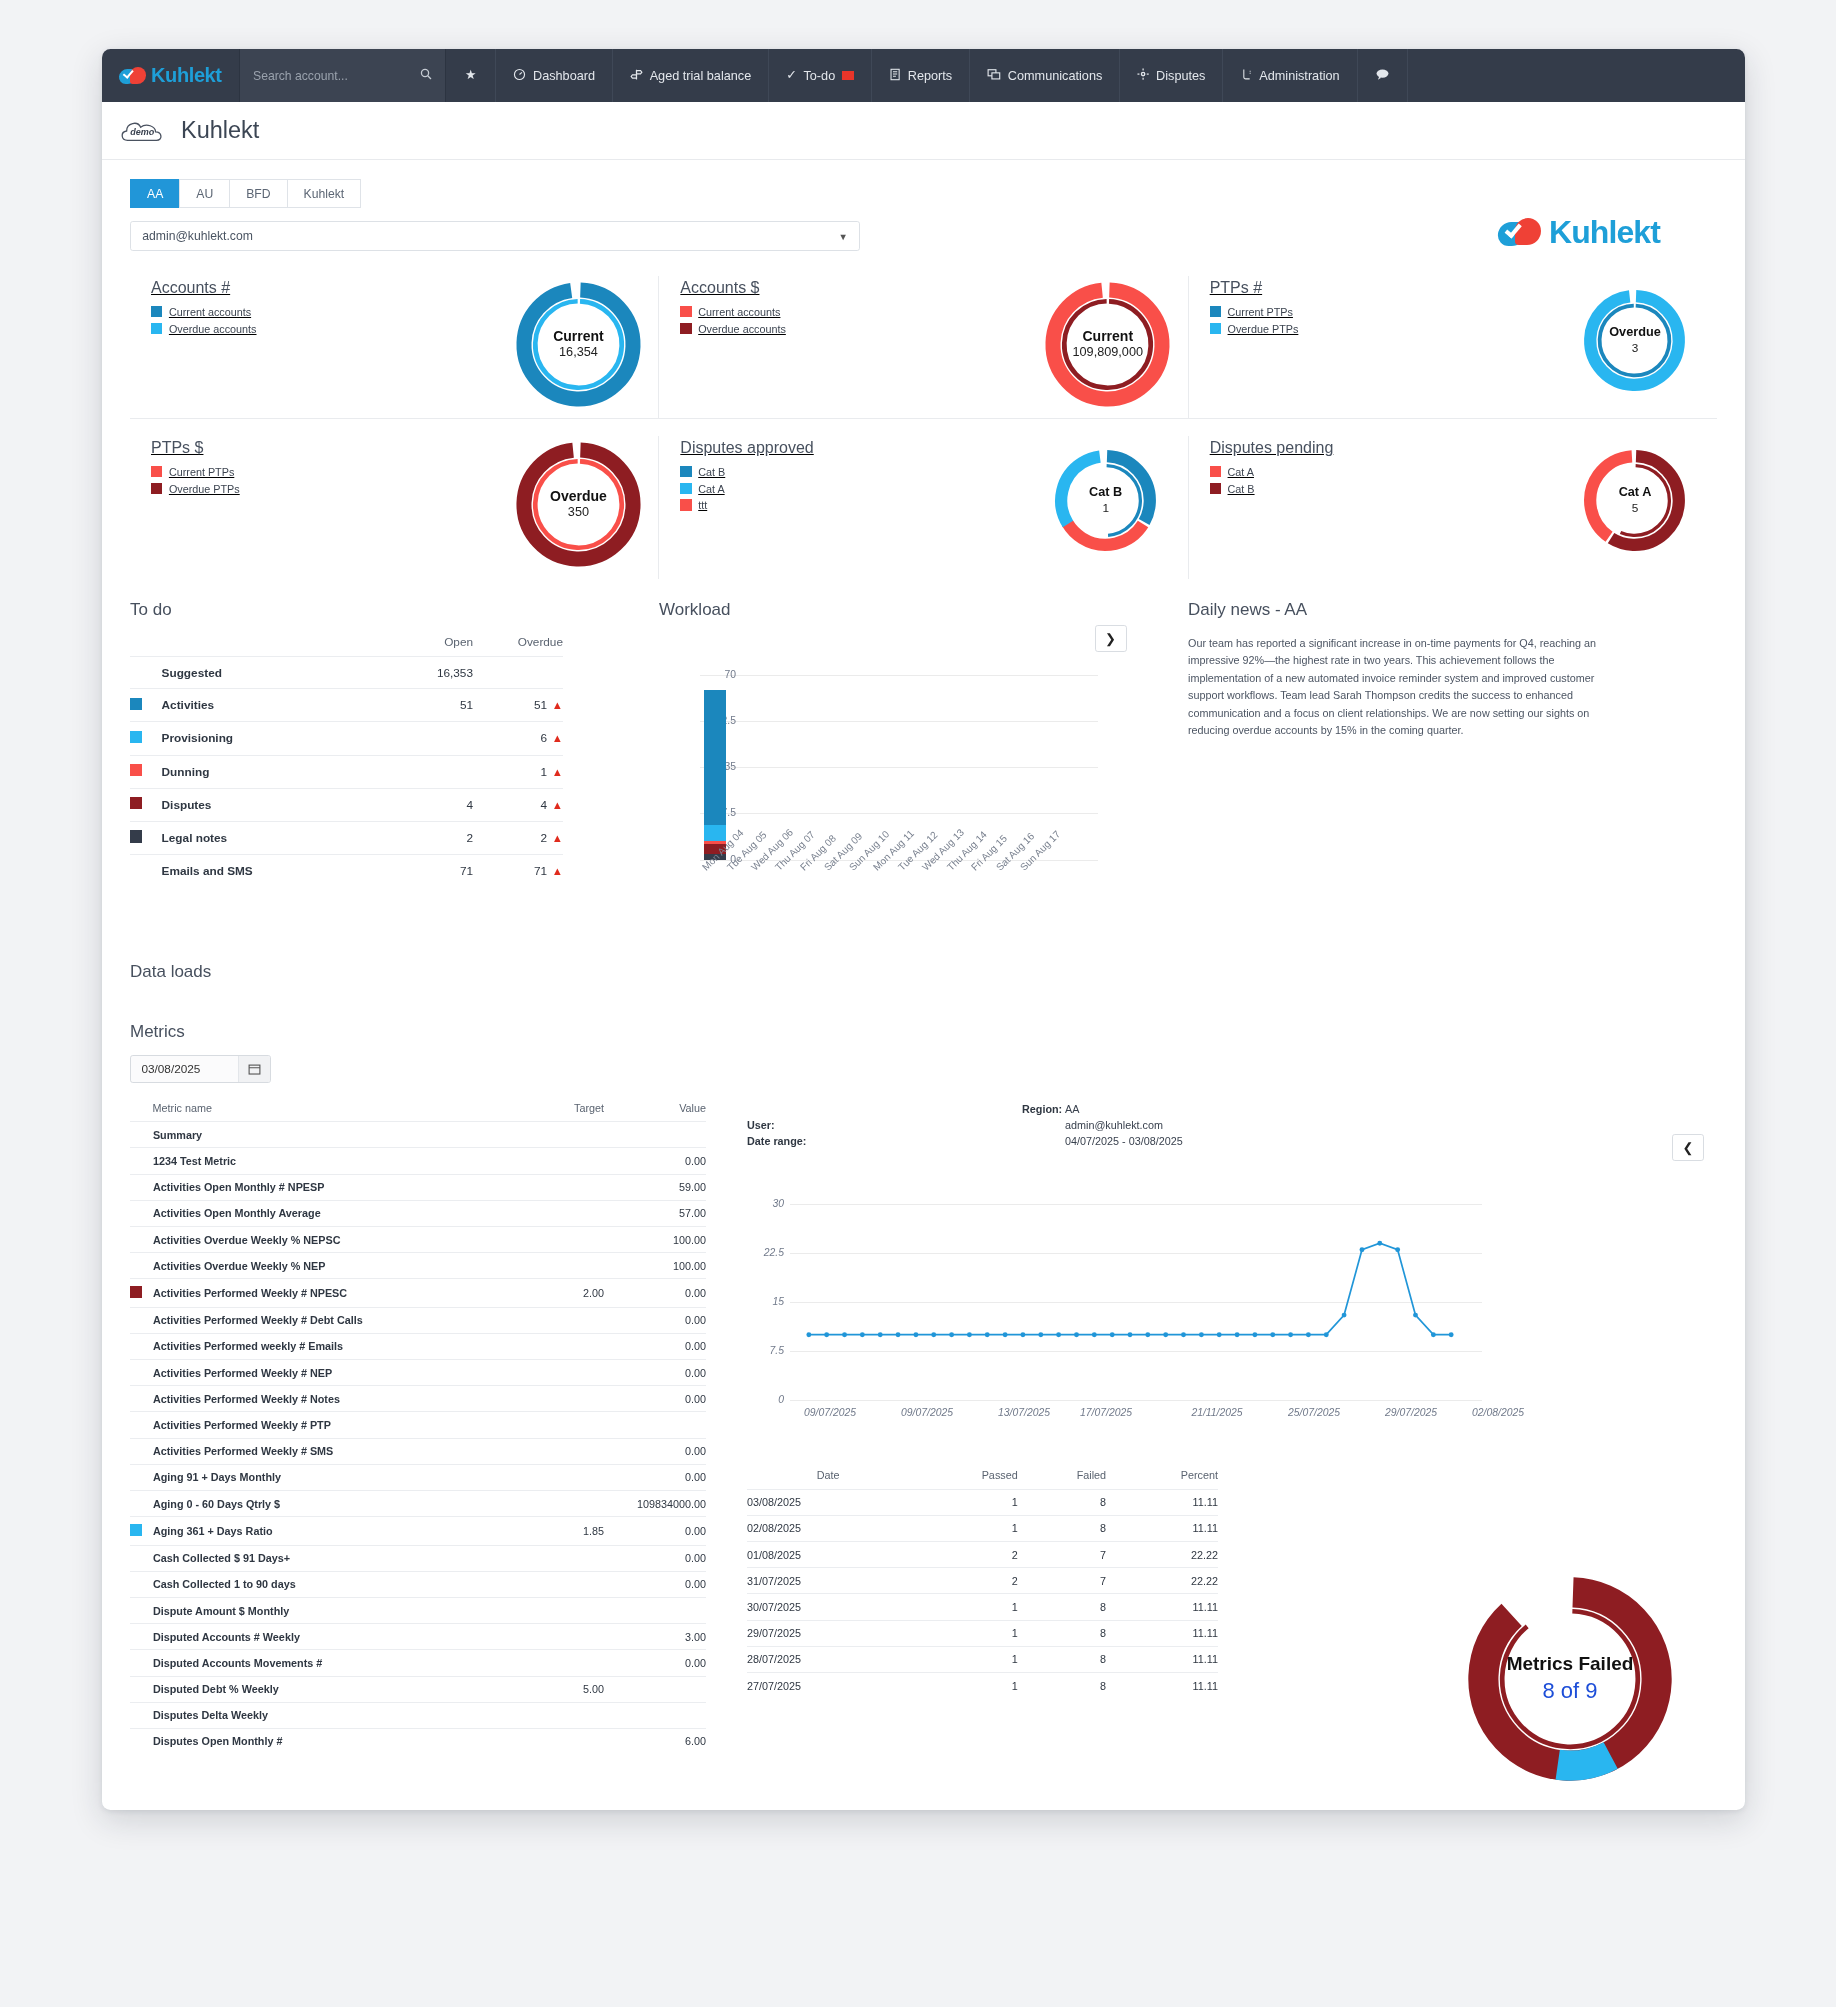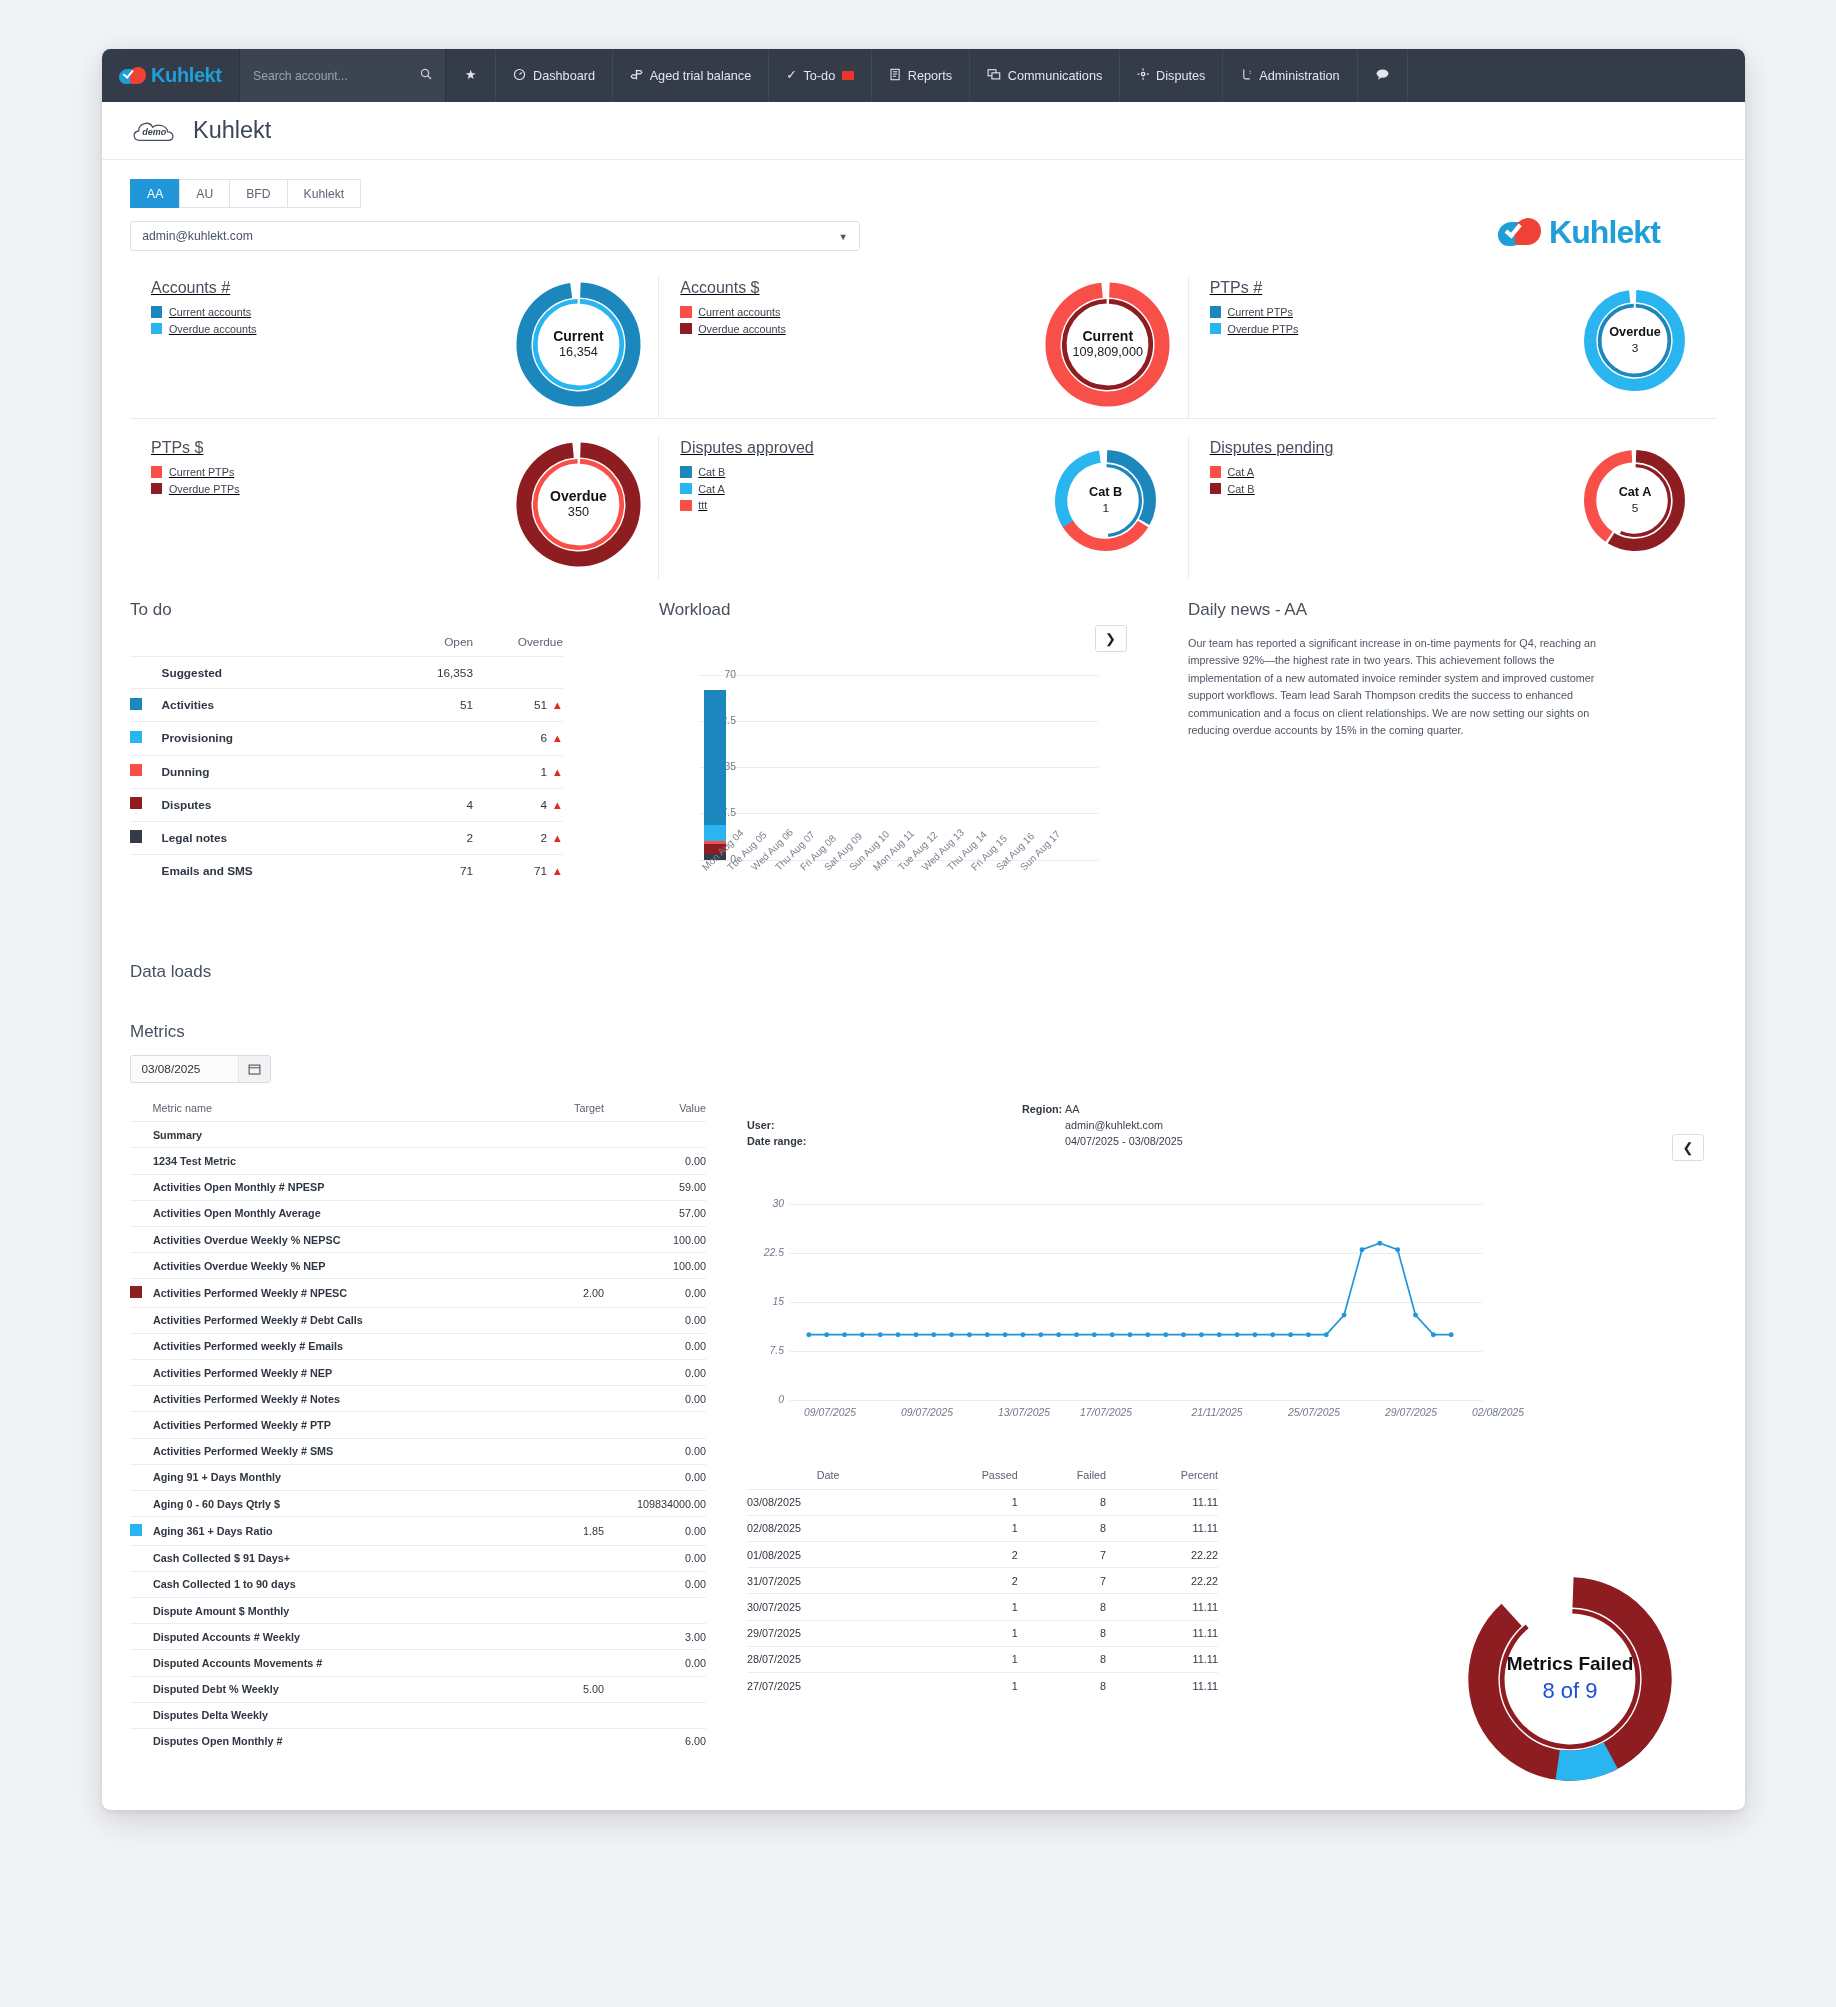--- a/index.html
+++ b/index.html
@@ -64,21 +64,21 @@
     cursor: pointer;
   }
   .nav-item:first-of-type { border-left: 0.9px solid #3f4857; }
   .nav-star { padding: 0 19px; }
   .badge-red { width: 12.2px; height: 9.4px; background: #e8352a; display: inline-block; }
   .nav-spacer { flex: 1; }
 
   
   .page-head {
     height: 58px; display: flex; align-items: center; gap: 14px;
-    padding: 0 28px; border-bottom: 0.9px solid #e8eaed;
+    padding: 0 16px; border-bottom: 0.9px solid #e8eaed;
   }
   .cloud-demo { position: relative; width: 49px; height: 28px; flex: none; }
   .cloud-demo svg { position: absolute; left: 0; top: 0; }
   .cloud-demo span {
     position: absolute; left: 12.2px; top: 10.4px;
     font-size: 9px; font-weight: bold; font-style: italic; color: #3a4css;
     color: #39414f;
   }
   .page-title { font-size: 23.5px; color: #3c4654; font-weight: normal; }
 
@@ -125,21 +125,21 @@
   .kpi-grid { padding: 24.5px 28px 0 28px; }
   .kpi-row { display: flex; }
   .kpi-card {
     flex: 1 1 0; position: relative; height: 143px; padding: 3.8px 21px 0 21px;
     border-right: 0.9px solid #e9ebee;
     text-decoration: underline;
   }
   .kpi-card:last-child { border-right: none; }
   .kpi-row.bordered .kpi-card { border-bottom: 0.9px solid #e9ebee; }
   .kpi-title { font-size: 16px; color: #47505e; margin-bottom: 8.5px; }
-  .legend-item { display: flex; align-items: center; gap: 6.6px; margin-bottom: 4.7px; }
+  .legend-item { display: flex; align-items: flex-start; gap: 6.6px; margin-bottom: 4.7px; }
   .legend-sw { width: 11.3px; height: 11.3px; flex: none; }
   .legend-tx { font-size: 10.8px; color: #3c4450; }
 
   .donut-wrap { position: absolute; right: 9.4px; top: -1.9px; width: 141px; height: 141px; }
   .donut-wrap.sm { width: 115px; height: 115px; top: 7.5px; right: 24.5px; }
   .donut-center {
     position: absolute; inset: 0; display: flex; flex-direction: column;
     align-items: center; justify-content: center; text-align: center; line-height: 1.25;
   }
   .donut-label { font-size: 14px; font-weight: bold; color: #111; }

